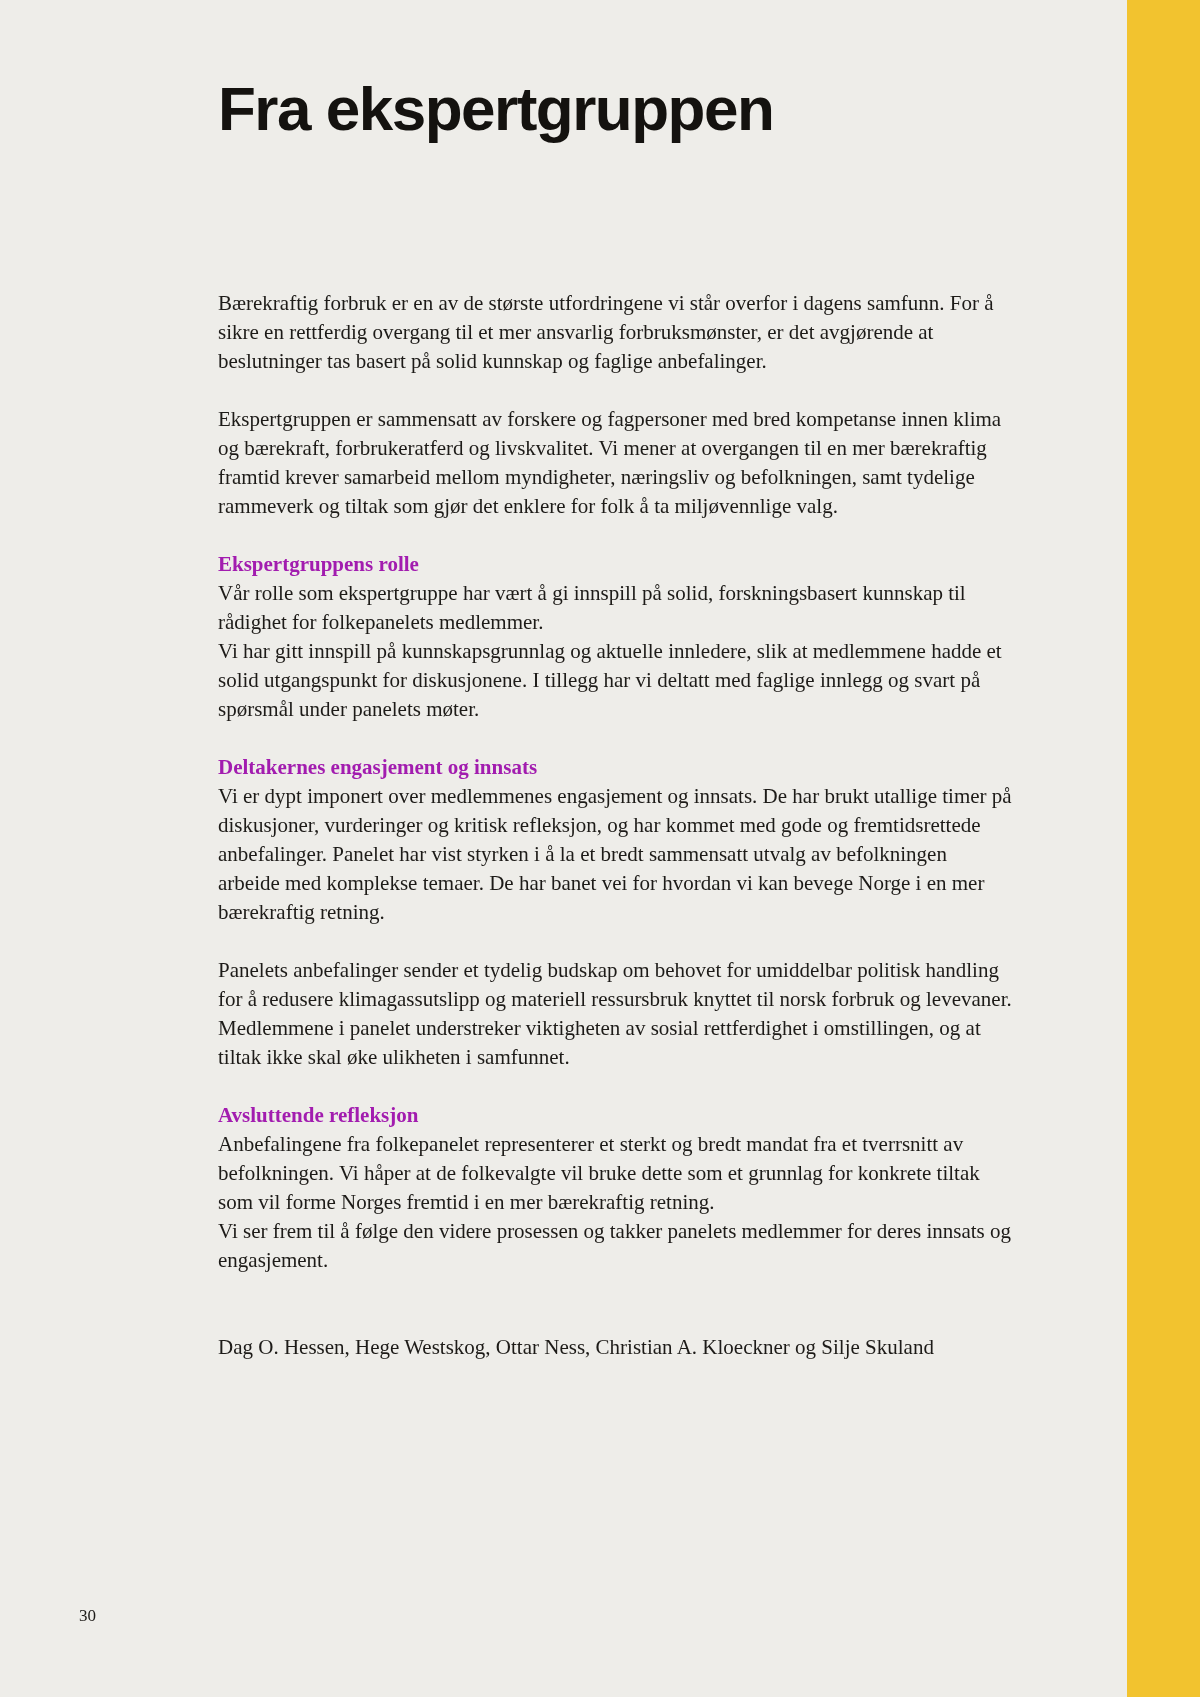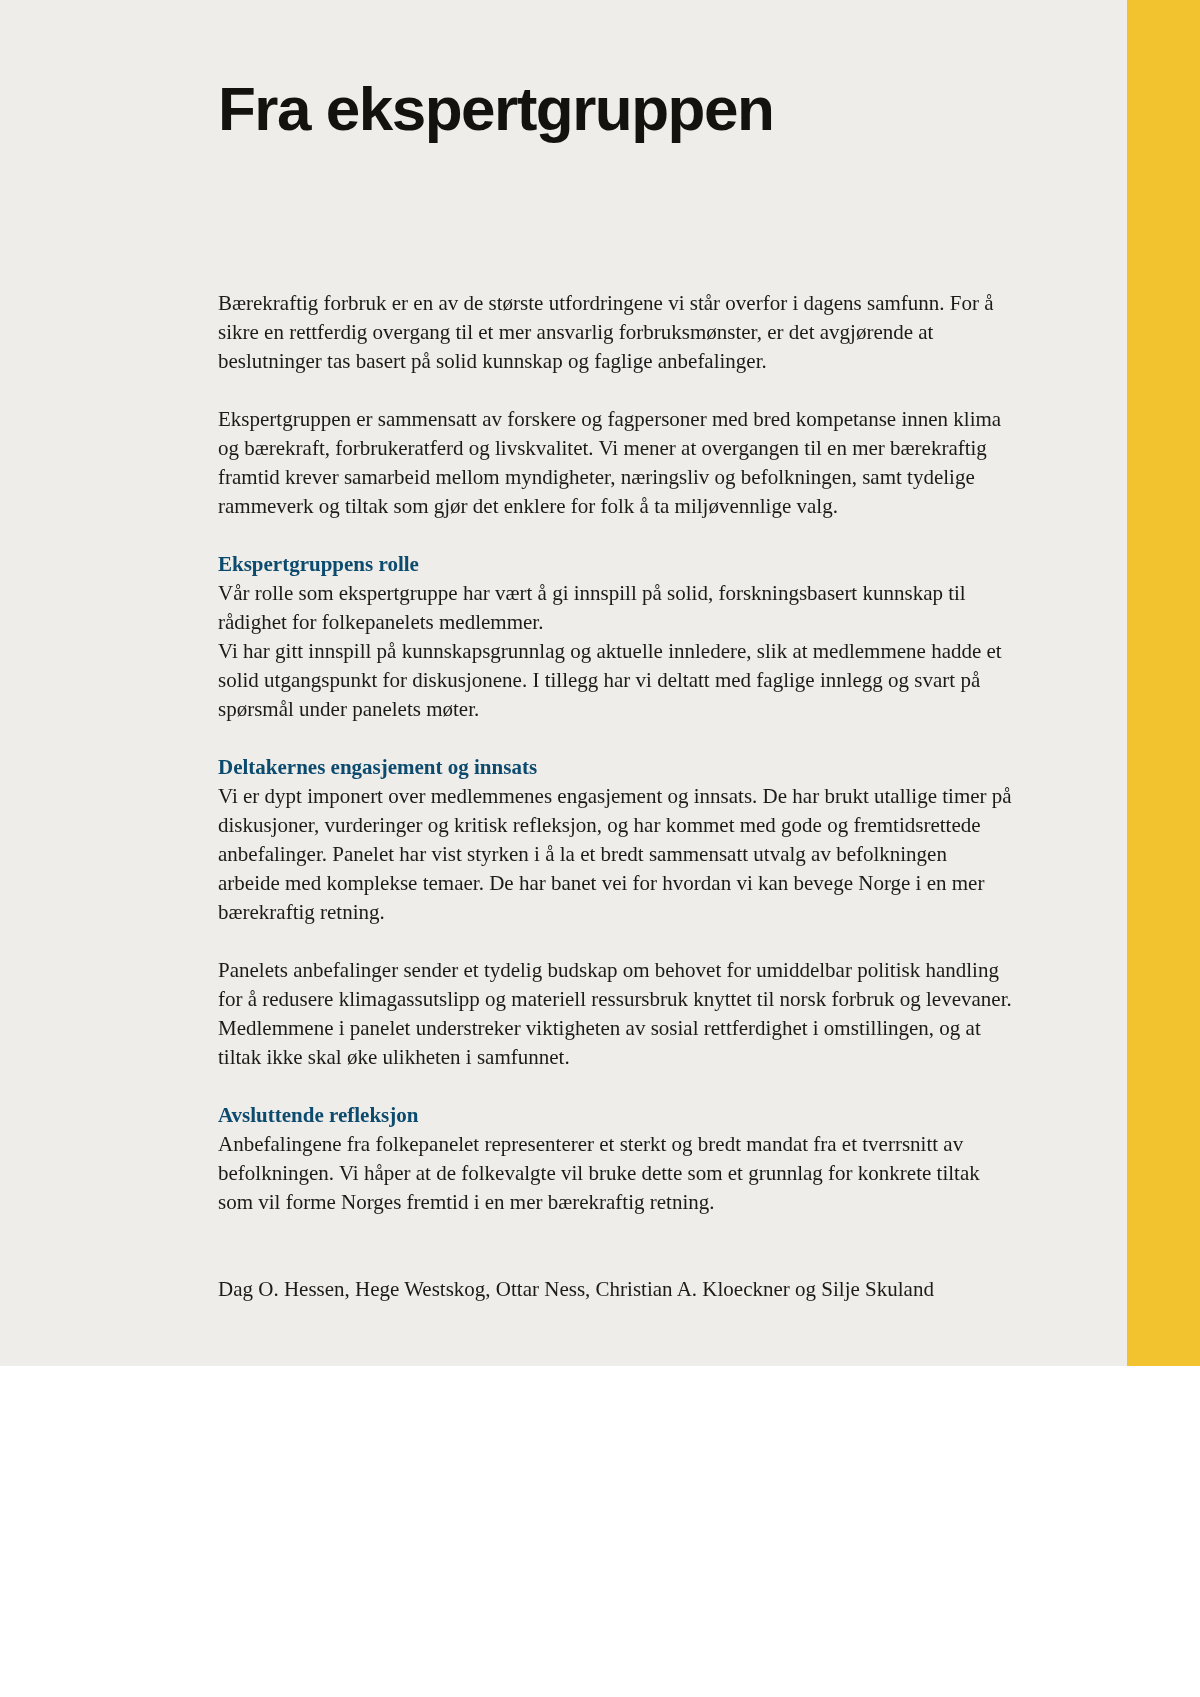--- a/index.html
+++ b/index.html
@@ -2,21 +2,21 @@
 <html><head>
 <meta charset="utf-8">
 <style>
   html, body {
     margin: 0;
     padding: 0;
   }
   .page {
     position: relative;
     width: 1200px;
-    height: 1366px;
+    height: 1697px;
     background: #EEEDE9;
     overflow: hidden;
     font-family: "Liberation Serif", serif;
     color: #1D1B18;
   }
   .stripe {
     position: absolute;
     top: 0;
     left: 1127px;
     width: 73px;
@@ -49,21 +49,21 @@
     margin: 0 0 29px 0;
   }
   .body section p {
     margin: 0;
   }
   .body h2 {
     margin: 0;
     font-size: 21px;
     line-height: 29px;
     font-weight: 700;
-    color: #0c4a6e;
+    color: #a21caf;
   }
   .signature {
     margin-top: 58px;
   }
   .signature p {
     margin: 0;
   }
   .page-number {
     position: absolute;
     left: 79px;
@@ -100,20 +100,21 @@
         <p>Vi er dypt imponert over medlemmenes engasjement og innsats. De har brukt utallige timer på diskusjoner, vurderinger og kritisk refleksjon, og har kommet med gode og fremtidsrettede anbefalinger. Panelet har vist styrken i å la et bredt sammensatt utvalg av befolkningen arbeide med komplekse temaer. De har banet vei for hvordan vi kan bevege Norge i en mer bærekraftig retning.</p>
       </section>
 
       <section>
         <p>Panelets anbefalinger sender et tydelig budskap om behovet for umiddelbar politisk handling for å redusere klimagassutslipp og materiell ressursbruk knyttet til norsk forbruk og levevaner. Medlemmene i panelet understreker viktigheten av sosial rettferdighet i omstillingen, og at tiltak ikke skal øke ulikheten i samfunnet.</p>
       </section>
 
       <section>
         <h2>Avsluttende refleksjon</h2>
         <p>Anbefalingene fra folkepanelet representerer et sterkt og bredt mandat fra et tverrsnitt av befolkningen. Vi håper at de folkevalgte vil bruke dette som et grunnlag for konkrete tiltak som vil forme Norges fremtid i en mer bærekraftig retning.</p>
+        <p>Vi ser frem til å følge den videre prosessen og takker panelets medlemmer for deres innsats og engasjement.</p>
       </section>
 
       <div class="signature">
         <p>Dag O. Hessen, Hege Westskog, Ottar Ness, Christian A. Kloeckner og Silje Skuland</p>
       </div>
 
     </div>
   </main>
 
   <div class="page-number">30</div>

